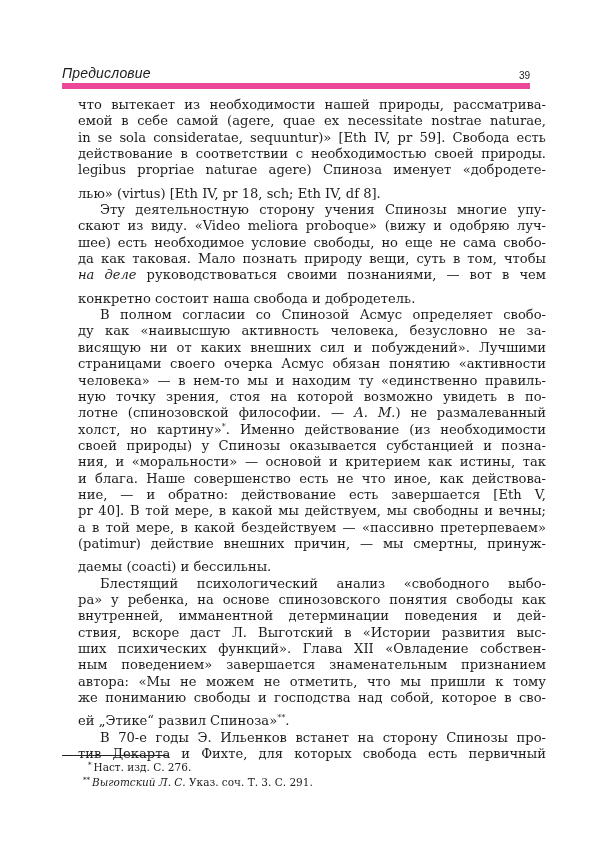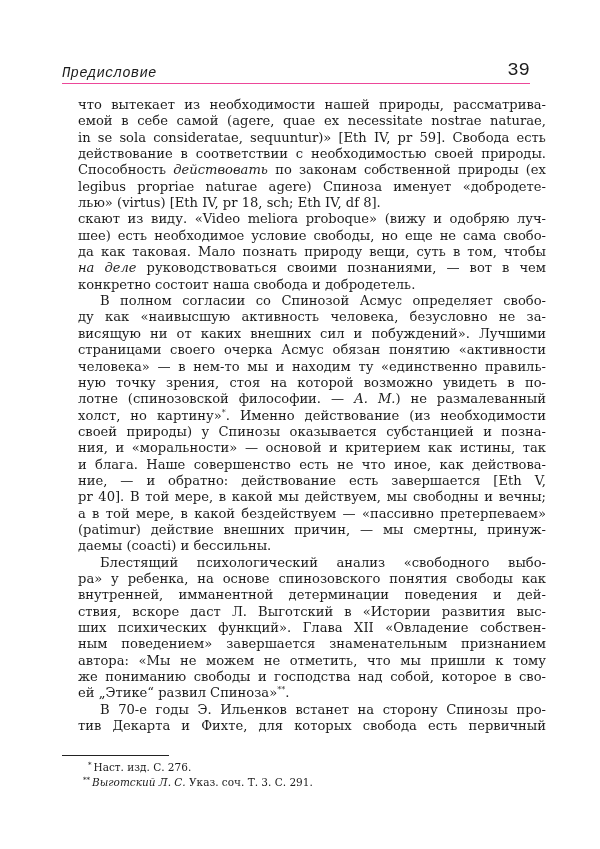--- a/index.html
+++ b/index.html
@@ -1,23 +1,23 @@
 <!DOCTYPE html>
 <html><head>
 <meta charset="utf-8">
 <style>
   html, body { margin: 0; padding: 0; background: #ffffff; }
   body { width: 600px; height: 849px; position: relative; overflow: hidden; color: #1c1c1c; }
   .page { position: absolute; left: 62px; top: 0; width: 468px; }
-  .header { position: absolute; top: 64px; left: 0; width: 468px; height: 19px; border-bottom: 1px solid #ec4899; font-family: Liberation Mono, monospace; }
+  .header { position: absolute; top: 64px; left: 0; width: 468px; height: 19px; border-bottom: 6px solid #ec4899; font-family: Liberation Sans, sans-serif; }
   .header .title { position: absolute; left: 0; bottom: 2px; font-style: italic; font-size: 14px; letter-spacing: 0.2px; }
-  .header .pnum { position: absolute; right: 0; bottom: 2px; font-size: 19px; }
+  .header .pnum { position: absolute; right: 0; bottom: 2px; font-size: 10px; }
   .body { position: absolute; top: 97px; left: 16px; width: 468px; font-family: "DejaVu Serif", serif; font-size: 13.1px; line-height: 16.35px; }
   .line { display: block; white-space: nowrap; text-align: justify; text-align-last: justify; height: 16.35px; overflow: visible; }
-  .line.last { text-align-last: left; }
+  .line.last { text-align-last: left; margin-top: 7px; }
   .line.indent { padding-left: 22px; }
   .line span.i { font-style: italic; }
   sup { font-size: 8px; line-height: 0; vertical-align: 5px; }
   .rule { position: absolute; top: 755px; left: 0; width: 107px; border-top: 1px solid #222; }
   .fn { position: absolute; left: 26px; font-family: "DejaVu Serif", serif; font-size: 10.5px; line-height: 14px; white-space: nowrap; }
   .fn .mark { font-size: 7px; vertical-align: 4px; margin-right: 2px; }
   .fn .i { font-style: italic; }
 </style>
 </head>
 <body>
@@ -26,23 +26,23 @@
   <div class="header">
     <span class="title">Предисловие</span>
     <span class="pnum">39</span>
   </div>
 
   <div class="body" id="body-text">
       <div class="line"><span>что вытекает из необходимости нашей природы, рассматрива-</span></div>
       <div class="line"><span>емой в себе самой (agere, quae ex necessitate nostrae naturae,</span></div>
       <div class="line"><span>in se sola consideratae, sequuntur)» [Eth IV, pr 59]. Свобода есть</span></div>
       <div class="line"><span>действование в соответствии с необходимостью своей природы.</span></div>
-      <div class="line"><span>Способность </span><span class="i">действовать</span><span> по законам собственной природы (ex</span></div>
       <div class="line"><span>legibus propriae naturae agere) Спиноза именует «добродете-</span></div>
       <div class="line last"><span>лью» (virtus) [Eth IV, pr 18, sch; Eth IV, df 8].</span></div>
+      <div class="line indent"><span>Эту деятельностную сторону учения Спинозы многие упу-</span></div>
       <div class="line"><span>скают из виду. «Video meliora proboque» (вижу и одобряю луч-</span></div>
       <div class="line"><span>шее) есть необходимое условие свободы, но еще не сама свобо-</span></div>
       <div class="line"><span>да как таковая. Мало познать природу вещи, суть в том, чтобы</span></div>
       <div class="line"><span></span><span class="i">на деле</span><span> руководствоваться своими познаниями, — вот в чем</span></div>
       <div class="line last"><span>конкретно состоит наша свобода и добродетель.</span></div>
       <div class="line indent"><span>В полном согласии со Спинозой Асмус определяет свобо-</span></div>
       <div class="line"><span>ду как «наивысшую активность человека, безусловно не за-</span></div>
       <div class="line"><span>висящую ни от каких внешних сил и побуждений». Лучшими</span></div>
       <div class="line"><span>страницами своего очерка Асмус обязан понятию «активности</span></div>
       <div class="line"><span>человека» — в нем-то мы и находим ту «единственно правиль-</span></div>

